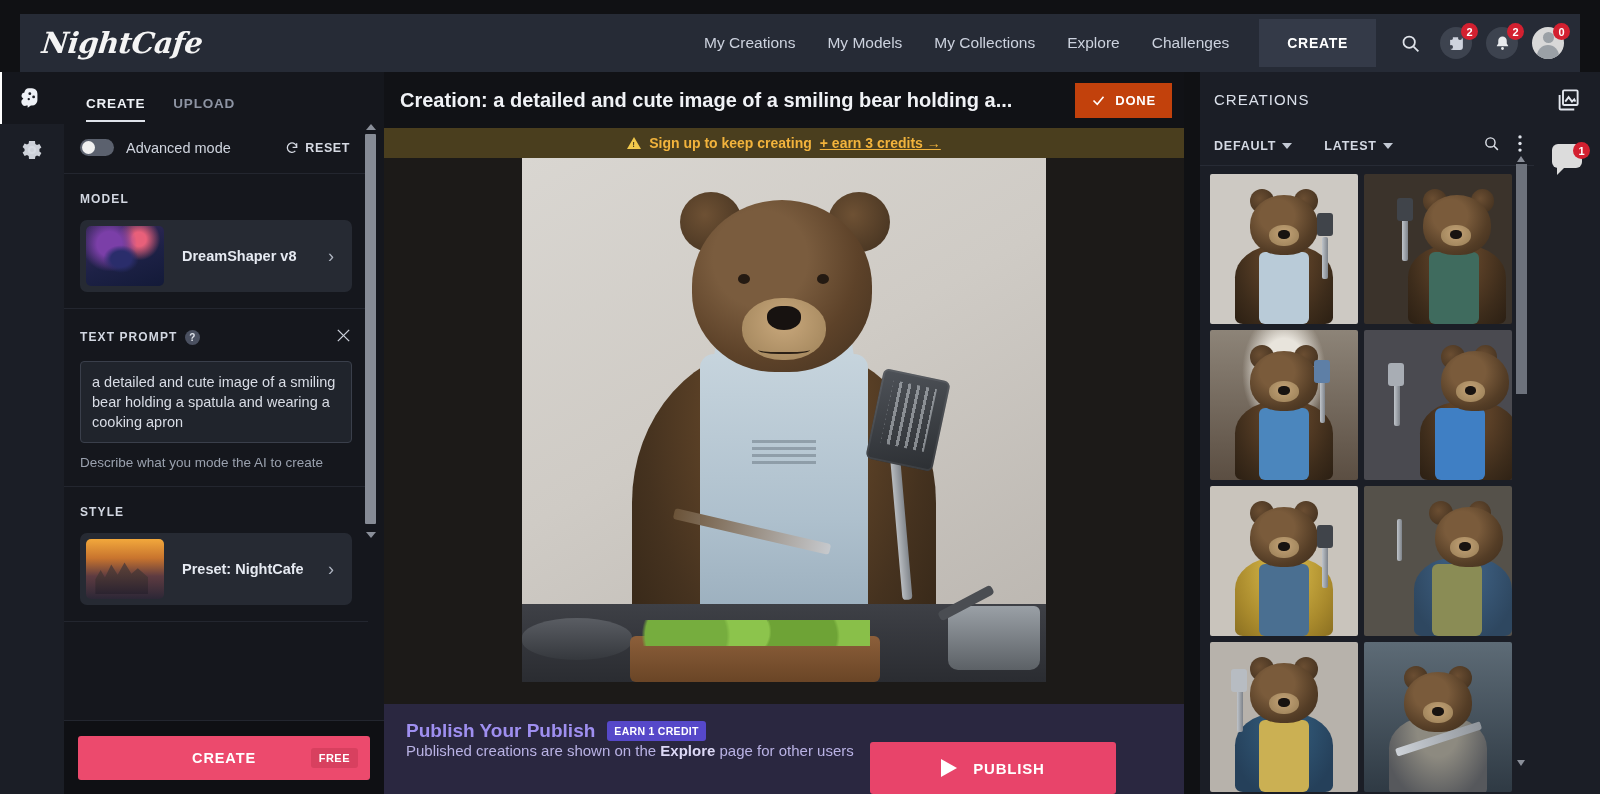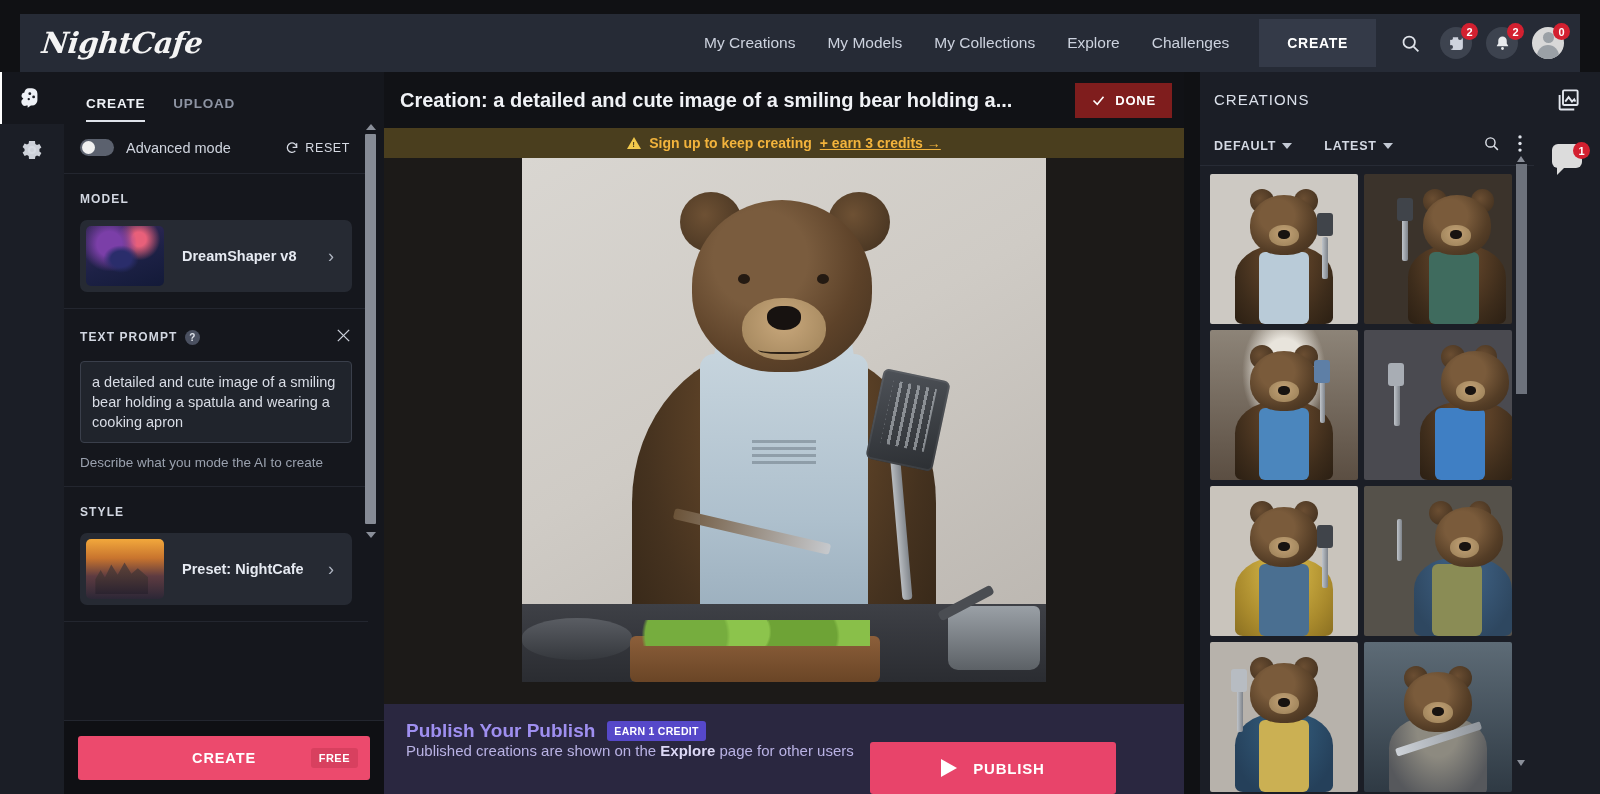--- a/index.html
+++ b/index.html
@@ -109,21 +109,21 @@
     border-bottom: 1px solid #23262f; width: 304px;
   }
   .toggle {
     width: 34px; height: 17px; border-radius: 9px; background: #5b616e; position: relative; cursor: pointer;
   }
   .toggle::after {
     content:''; position:absolute; left:2px; top:2px; width:13px;height:13px;border-radius:50%;background:#f0f0f0;
   }
   .adv-label { font-size: 14.5px; color: #cfd4de; margin-left: 12px; }
   .reset {
-    margin-left: auto; font-size: 12.5px; font-weight: normal; letter-spacing: 0.6px;
+    margin-left: auto; font-size: 12.5px; font-weight: bold; letter-spacing: 0.6px;
     color: #d6dae3; display:flex; align-items:center; gap:6px; cursor: pointer; text-align: center;
   }
 
   .section { padding: 18px 16px 16px 16px; border-bottom: 1px solid #23262f; width: 304px; }
   .sec-title {
     font-size: 12px; font-weight: bold; letter-spacing: 1.1px; color: #d2d7e1; margin-bottom: 14px;
     display: flex; align-items: center;
   }
   .help-dot {
     width: 15px; height: 15px; border-radius: 50%; background: #4a5060; color: #dfe3ea;
@@ -188,21 +188,21 @@
     background: #111216; display:flex; flex-direction: column;
   }
   .center-head {
     height: 56px; display: flex; align-items: center; padding: 0 12px 0 16px; background:#111216;
   }
   .center-title {
     font-size: 20px; font-weight: bold; color: #f0f2f6; white-space: nowrap;
     overflow: hidden; text-overflow: ellipsis; flex: 1;
   }
   .done-btn {
-    background: #7f1d1d; color: #fff; font-size: 13px; font-weight: bold; letter-spacing: 0.8px;
+    background: #c2410c; color: #fff; font-size: 13px; font-weight: bold; letter-spacing: 0.8px;
     padding: 10px 16px; display: flex; align-items: center; gap: 9px; cursor: pointer; flex:none;
   }
   .signup-bar {
     height: 30px; background: #4a3e1e; display: flex; align-items: center; justify-content: center;
     font-size: 14px; font-weight: bold; color: #f2b33c; gap: 8px;
   }
   .signup-link { color: #f2b33c; text-decoration: underline; cursor: pointer; }
   .warn-tri {
     width:0;height:0;border-left:7px solid transparent;border-right:7px solid transparent;
     border-bottom:12px solid #f2c94c; position:relative;

